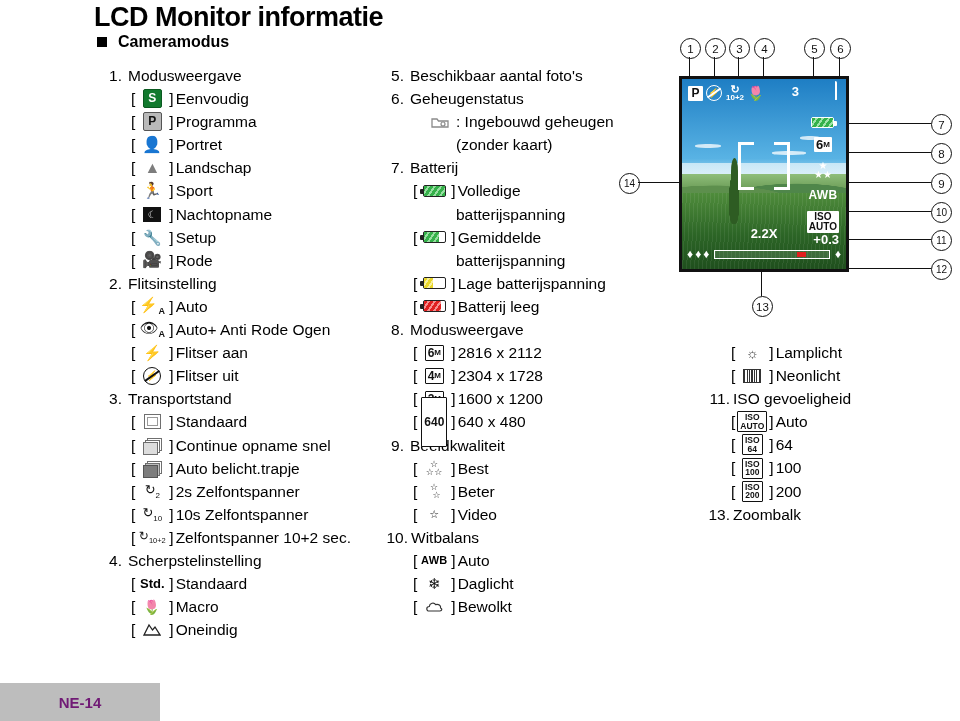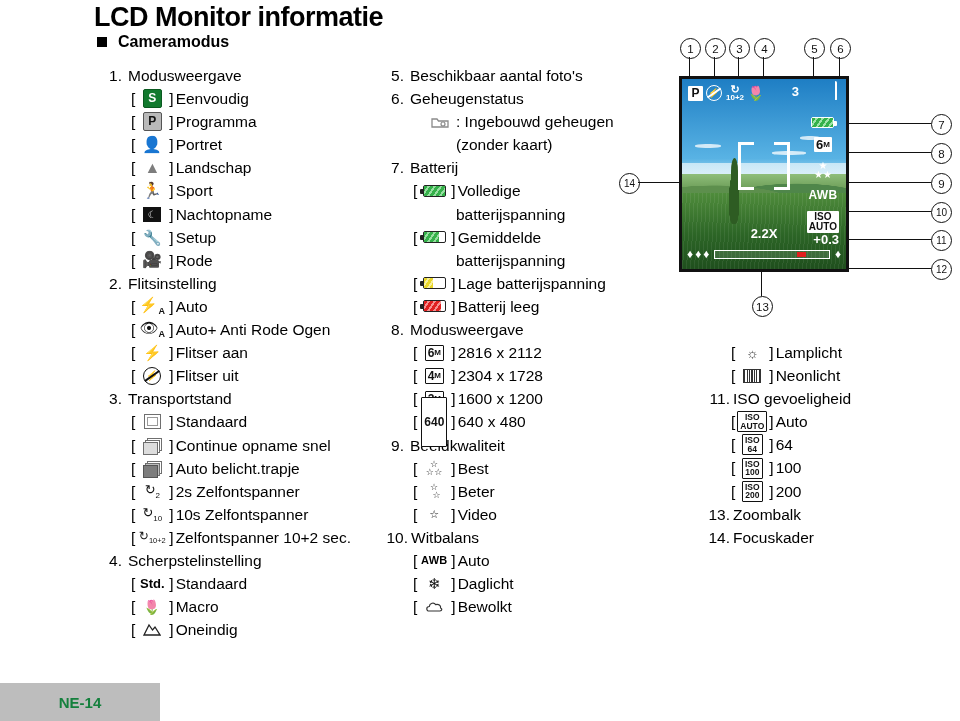--- a/index.html
+++ b/index.html
@@ -275,21 +275,21 @@
   .lead-h { height:1.4px; }
 
   
   .footer-bar {
     position:absolute; left:0; bottom:0; width:160px; height:38px;
     background:#bdbdbd;
   }
   .footer-txt {
     position:absolute; left:0; bottom:0; width:160px; height:38px;
     display:flex; align-items:center; justify-content:center;
-    font-size:15px; font-weight:bold; color:#15803d;
+    font-size:15px; font-weight:bold; color:#701a75;
   }
 </style>
 </head>
 <body>
 
 <div class="page-title">LCD Monitor informatie</div>
 <div class="section-bullet-row">
   <span class="bullet-sq"></span>
   <span class="section-heading">Cameramodus</span>
 </div>
@@ -744,24 +744,20 @@
           <span>200</span>
         </span>
     </span>
     <span class="brk">]</span>
     <span class="lbl">200</span>
   </div>
 
   <div class="num-item wide">
     <span class="num">13.</span>
     <span>Zoombalk</span>
-  </div>
-  <div class="num-item wide">
-    <span class="num">14.</span>
-    <span>Focuskader</span>
   </div>
 </div>
 
 <div class="figure">
 
   <div class="callout" style="left:13px;  top:4px;">1</div>
   <div class="callout" style="left:38px;  top:4px;">2</div>
   <div class="callout" style="left:62px;  top:4px;">3</div>
   <div class="callout" style="left:87px;  top:4px;">4</div>
   <div class="callout" style="left:137px; top:4px;">5</div>

